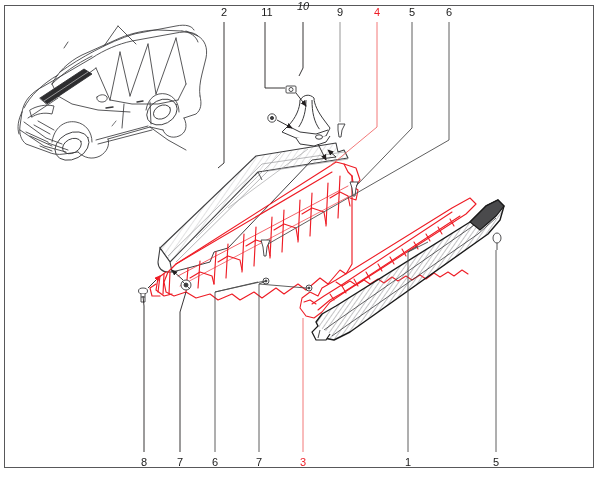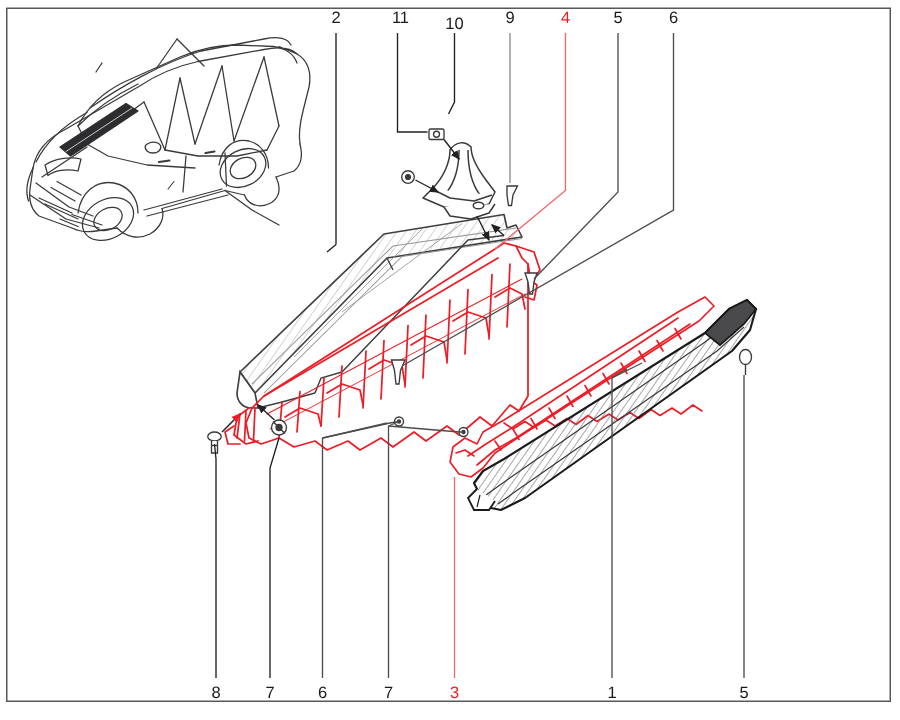--- a/index.html
+++ b/index.html
@@ -355,21 +355,21 @@
     <g fill="none" stroke="#4d4d4d" stroke-width="0.9">
       <path d="M215,292 L258,282"></path>
       <path d="M259,284 L306,288 L309,288"></path>
       <path d="M408,252 L428,242"></path>
     </g>
   </svg>
 
   <div>
     <div class="calloutlabel" style="left:214px; top:6px;">2</div>
     <div class="calloutlabel" style="left:257px; top:6px;">11</div>
-    <div class="calloutlabel" style="left:293px; top:10px;">10</div>
+    <div class="calloutlabel" style="left:293px; top:0;font-style:italic;">10</div>
     <div class="calloutlabel" style="left:330px; top:6px;">9</div>
     <div class="calloutlabel red" style="left:367px; top:6px;">4</div>
     <div class="calloutlabel" style="left:402px; top:6px;">5</div>
     <div class="calloutlabel" style="left:439px; top:6px;">6</div>
   </div>
 
   <div>
     <div class="calloutlabel" style="left:134px; top:456px;">8</div>
     <div class="calloutlabel" style="left:170px; top:456px;">7</div>
     <div class="calloutlabel" style="left:205px; top:456px;">6</div>

